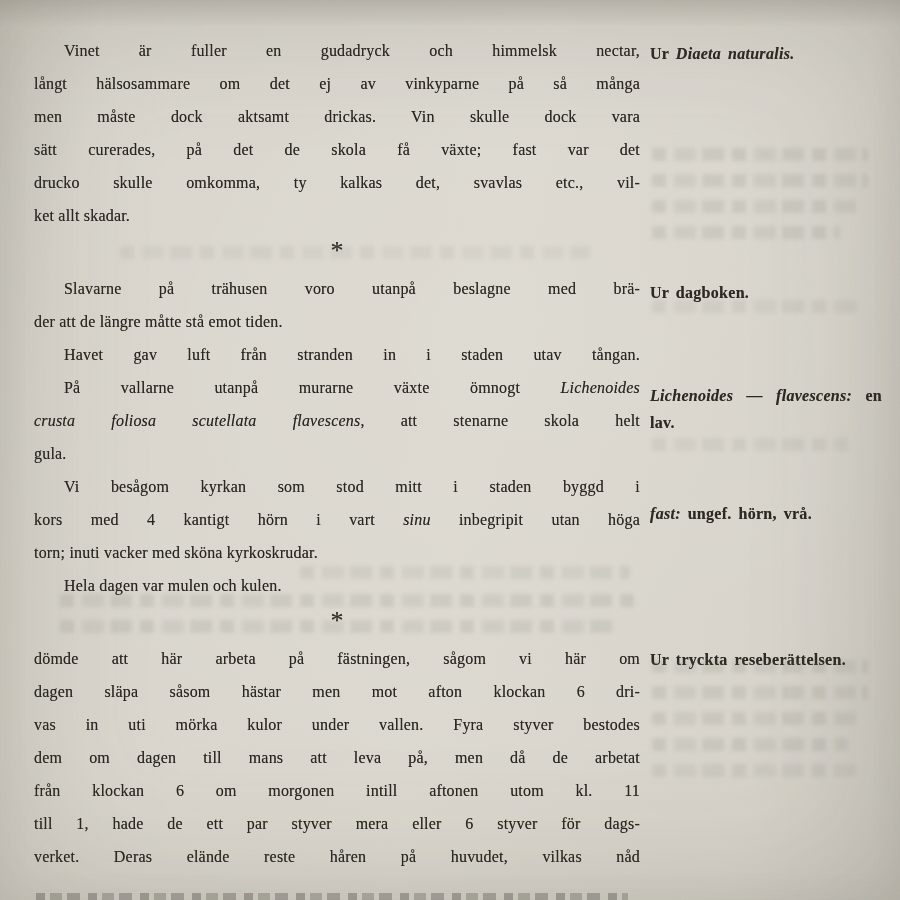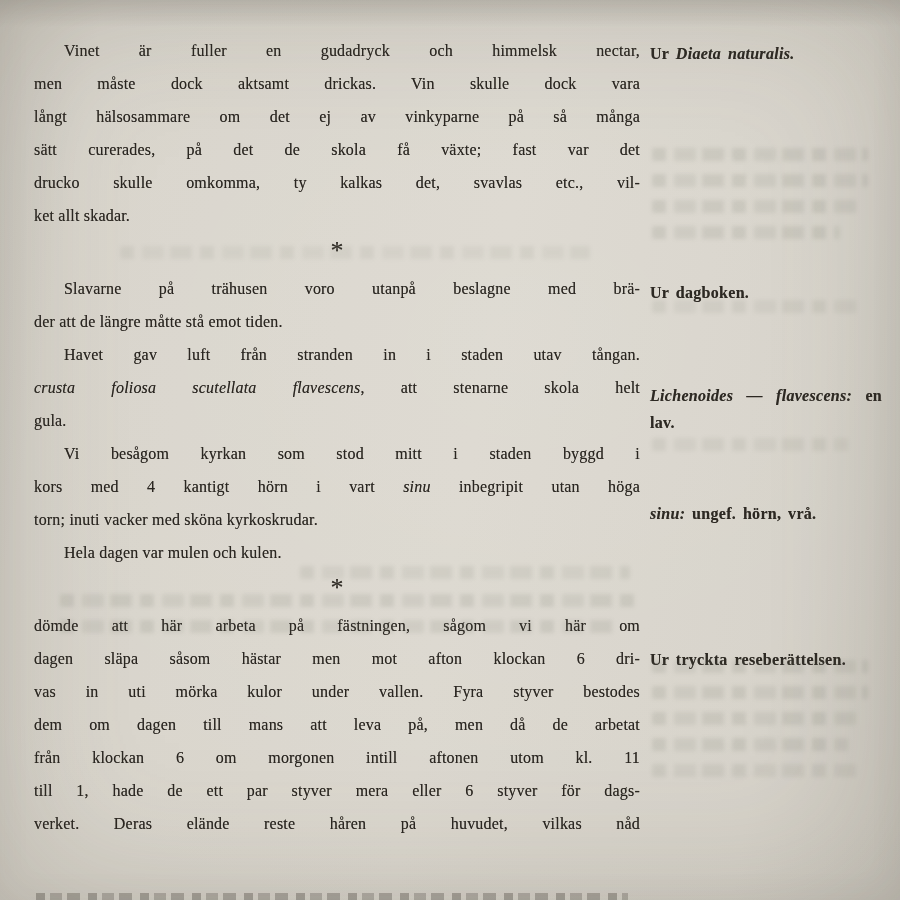--- a/index.html
+++ b/index.html
@@ -54,49 +54,50 @@
       rgba(45,40,34,0.5) 31px 44px, rgba(0,0,0,0) 44px 52px);
   }
 </style>
 </head>
 <body>
 
 <div class="photo">
 
   <div class="main-col">
       <div class="line just ind"><span>Vinet är fuller en gudadryck och himmelsk nectar,</span></div>
+      <div class="line just"><span>långt hälsosammare om det ej av vinkyparne på så många</span></div>
       <div class="line just"><span>men måste dock aktsamt drickas. Vin skulle dock vara</span></div>
-      <div class="line just"><span>långt hälsosammare om det ej av vinkyparne på så många</span></div>
       <div class="line just"><span>sätt curerades, på det de skola få växte; fast var det</span></div>
       <div class="line just"><span>drucko skulle omkomma, ty kalkas det, svavlas etc., vil-</span></div>
       <div class="line"><span>ket allt skadar.</span></div>
       <div class="sep">*</div>
       <div class="line just ind"><span>Slavarne på trähusen voro utanpå beslagne med brä-</span></div>
       <div class="line"><span>der att de längre måtte stå emot tiden.</span></div>
       <div class="line just ind"><span>Havet gav luft från stranden in i staden utav tångan.</span></div>
+      <div class="line just ind"><span>På vallarne utanpå murarne växte ömnogt </span><span class="it">Lichenoides</span></div>
       <div class="line just"><span class="it">crusta foliosa scutellata flavescens</span><span>, att stenarne skola helt</span></div>
       <div class="line"><span>gula.</span></div>
       <div class="line just ind"><span>Vi besågom kyrkan som stod mitt i staden byggd i</span></div>
       <div class="line just"><span>kors med 4 kantigt hörn i vart </span><span class="it">sinu</span><span> inbegripit utan höga</span></div>
       <div class="line"><span>torn; inuti vacker med sköna kyrkoskrudar.</span></div>
       <div class="line ind"><span>Hela dagen var mulen och kulen.</span></div>
       <div class="sep">*</div>
       <div class="line just"><span>dömde att här arbeta på fästningen, sågom vi här om</span></div>
       <div class="line just"><span>dagen släpa såsom hästar men mot afton klockan 6 dri-</span></div>
       <div class="line just"><span>vas in uti mörka kulor under vallen. Fyra styver bestodes</span></div>
       <div class="line just"><span>dem om dagen till mans att leva på, men då de arbetat</span></div>
       <div class="line just"><span>från klockan 6 om morgonen intill aftonen utom kl. 11</span></div>
       <div class="line just"><span>till 1, hade de ett par styver mera eller 6 styver för dags-</span></div>
       <div class="line just"><span>verket. Deras elände reste håren på huvudet, vilkas nåd</span></div>
     </div>
 
   <div class="note" style="top:40px"><span><span>Ur </span><span class="it">Diaeta naturalis.</span></span></div>
   <div class="note" style="top:279px"><span><span>Ur dagboken.</span></span></div>
   <div class="note" style="top:382px"><span><span class="it">Lichenoides — flavescens:</span><span> en lav.</span></span></div>
-  <div class="note" style="top:500px"><span><span class="it">sinu:</span><span> ungef. hörn, vrå.</span></span></div>
+  <div class="note" style="top:500px"><span><span class="it">fast:</span><span> ungef. hörn, vrå.</span></span></div>
   <div class="note" style="top:646px"><span><span>Ur tryckta reseberättelsen.</span></span></div>
 
   <div class="ghost" style="left:652px;top:148px;width:216px"></div>
   <div class="ghost" style="left:652px;top:174px;width:216px"></div>
   <div class="ghost" style="left:652px;top:200px;width:205px"></div>
   <div class="ghost" style="left:652px;top:226px;width:188px"></div>
   <div class="ghost" style="left:120px;top:246px;width:470px;opacity:0.35"></div>
   <div class="ghost" style="left:652px;top:300px;width:210px;opacity:0.4"></div>
   <div class="ghost" style="left:652px;top:438px;width:196px;opacity:0.4"></div>
   <div class="ghost" style="left:300px;top:566px;width:330px;opacity:0.45"></div>

